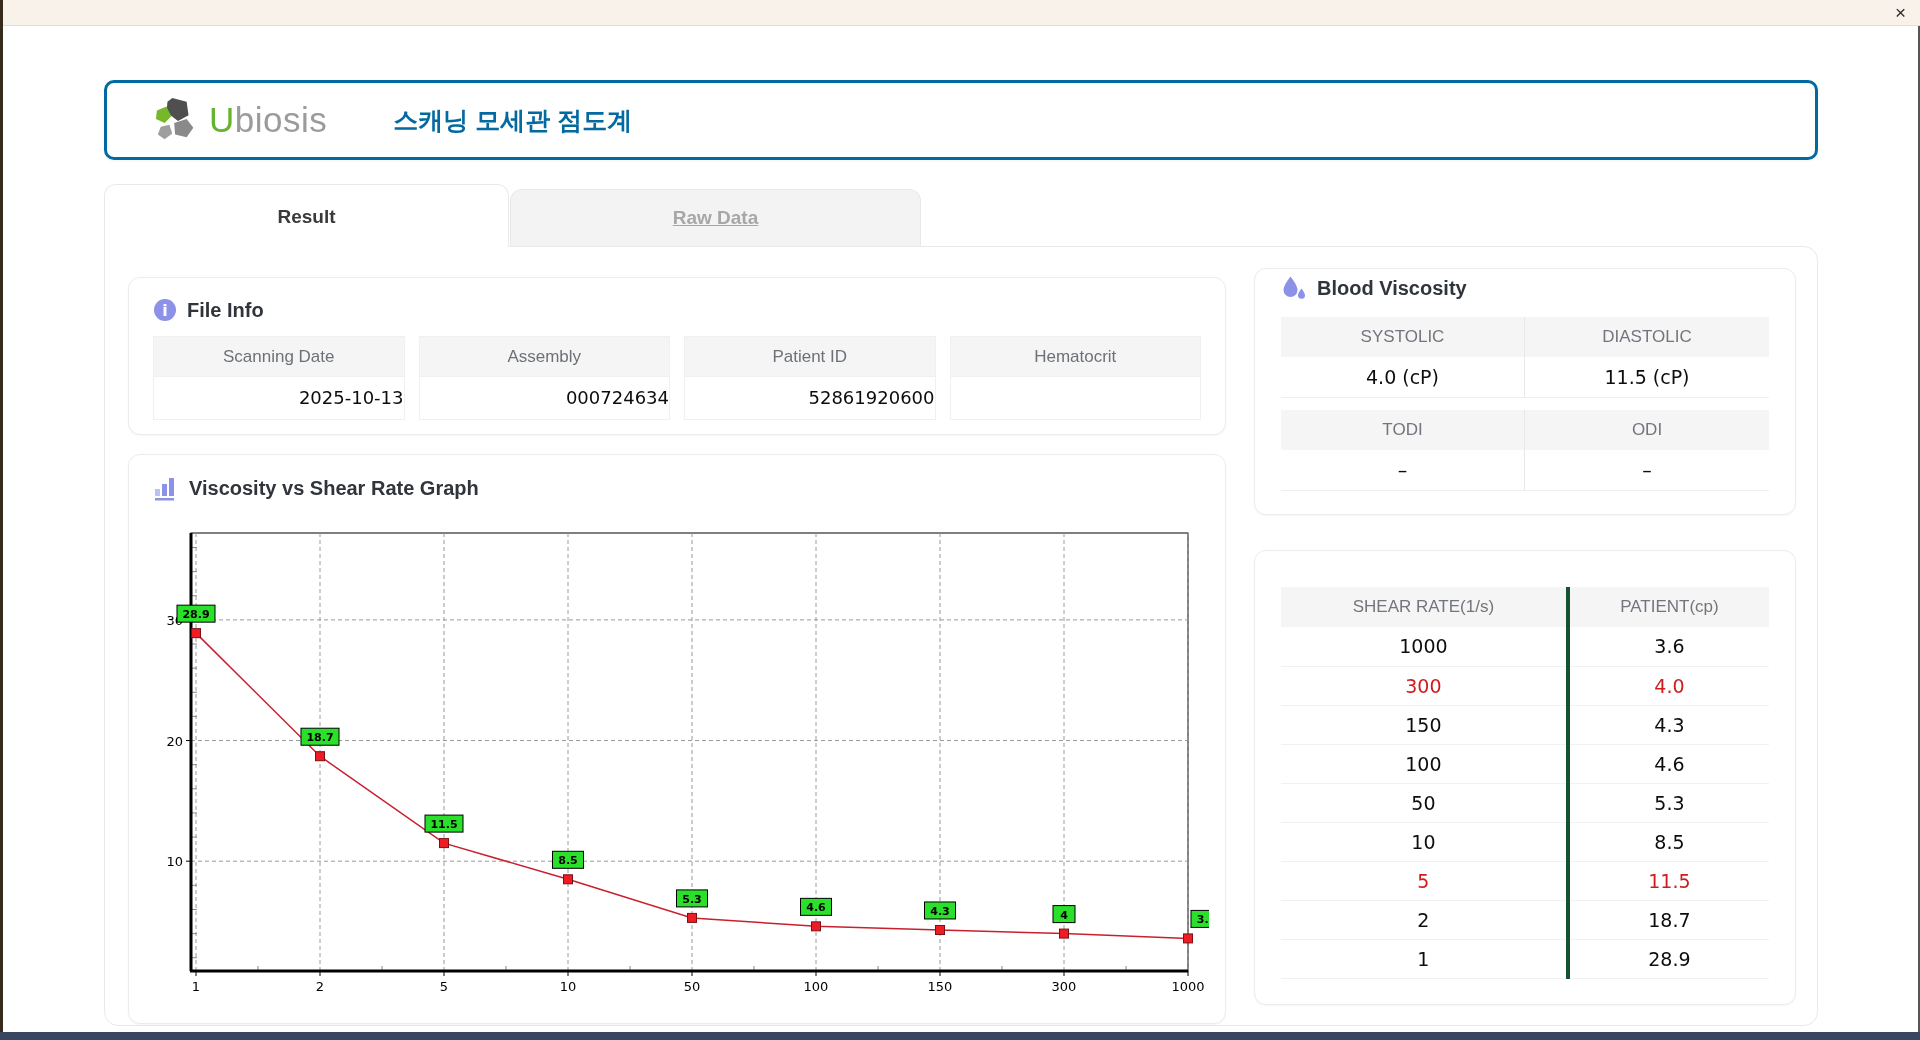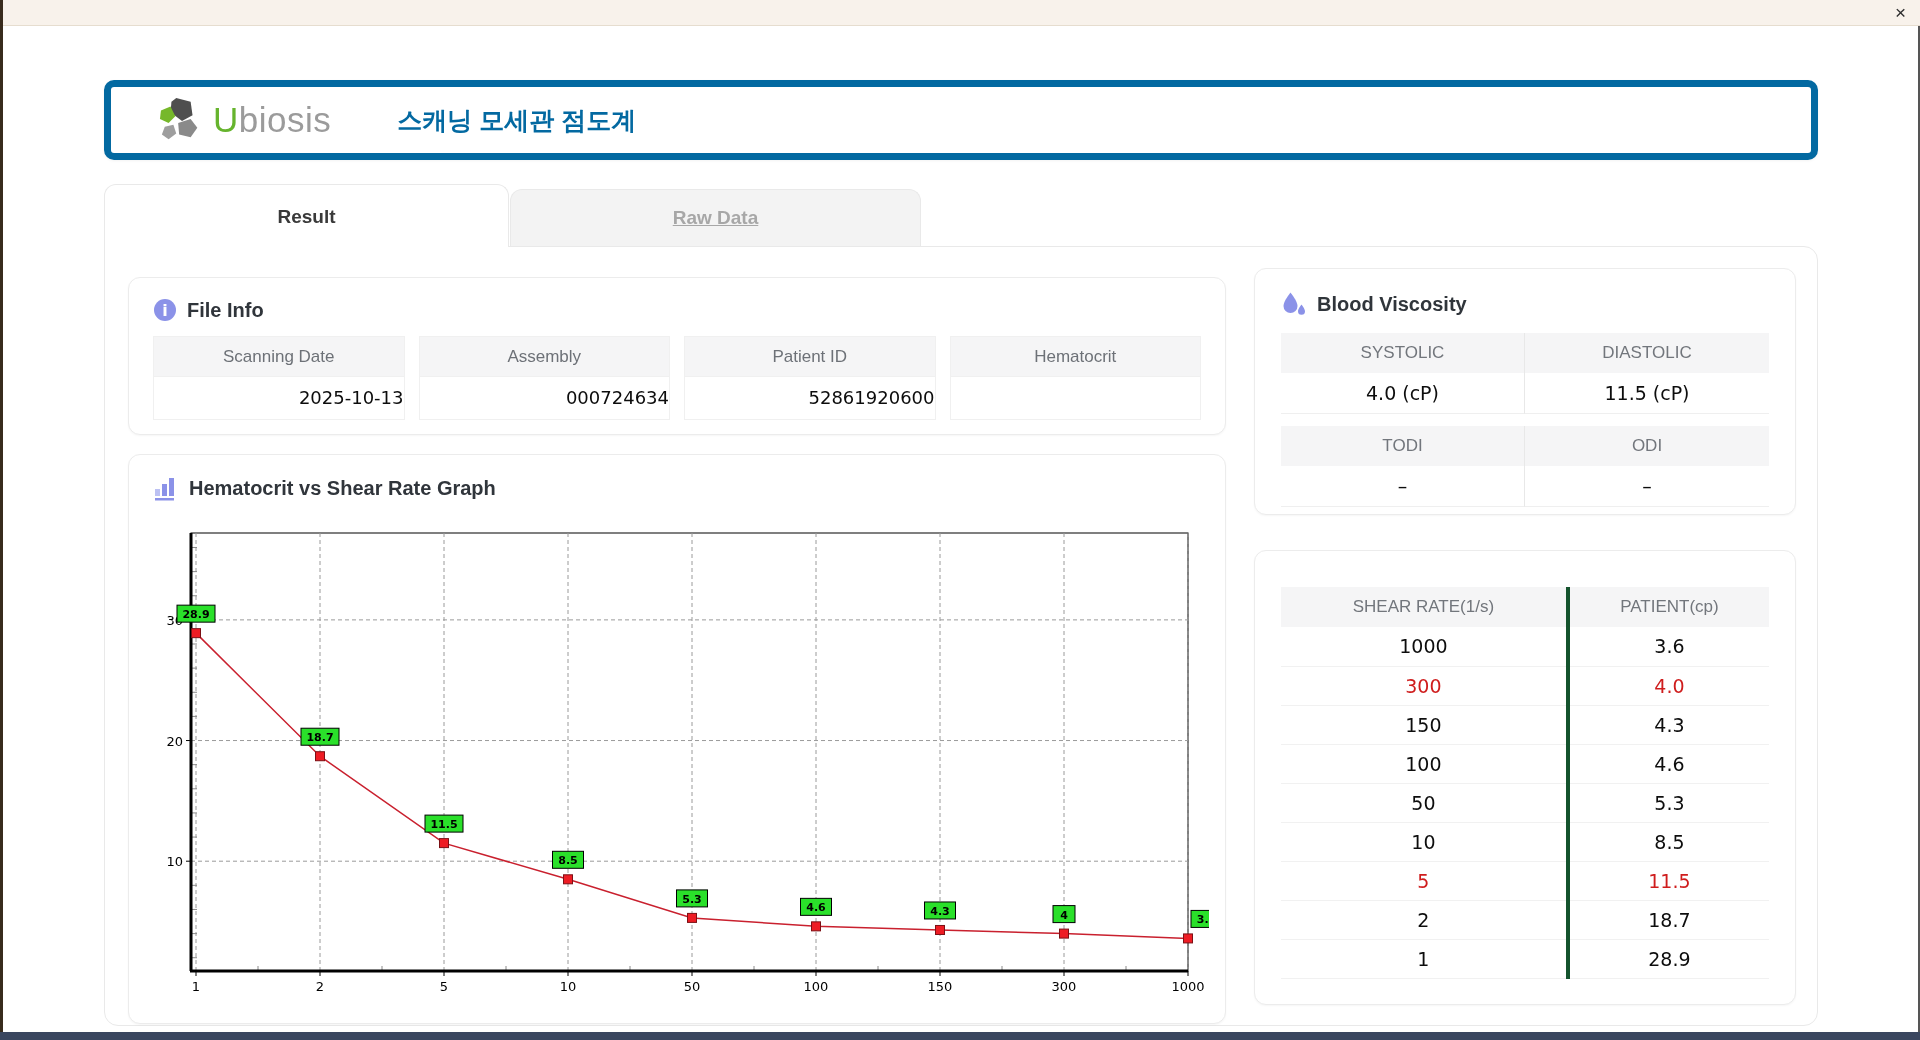--- a/index.html
+++ b/index.html
@@ -19,21 +19,21 @@
     position:absolute; right:14px; top:1px; font-size:19px; line-height:24px;
     color:#2e2e2e; cursor:default;
   }
   .edge-left  { position:absolute; left:0; top:0; width:3px; height:1040px; background:#382b1d; }
   .edge-right { position:absolute; right:0; top:26px; width:2px; height:1006px; background:#555555; }
   .bottom-strip { position:absolute; left:0; top:1032px; width:1920px; height:8px; background:#3a465f; }
 
   
   .header-card {
     position:absolute; left:104px; top:80px; width:1714px; height:80px;
-    background:#fff; border:7px solid #0369a1; border-radius:10px;
+    background:#fff; border:3px solid #0369a1; border-radius:10px;
     box-shadow:0 1px 3px rgba(0,0,0,.05);
     display:flex; align-items:center;
   }
   .logo { display:flex; align-items:center; gap:8px; margin-left:48px; }
   .brand { font-size:35px; letter-spacing:.5px; }
   .brand .u    { color:#66b42d; font-weight:500; }
   .brand .rest { color:#9b9b9b; font-weight:400; }
   .app-title {
     margin-left:66px; font-size:25px; font-weight:bold; color:#0369a1;
     font-family:Liberation Sans, sans-serif;
@@ -81,21 +81,21 @@
   .fi-val  {
     height:42px; line-height:42px; text-align:right;
     color:#0c0c0c; font-size:18px; font-family:"DejaVu Sans",sans-serif;
   }
 
   
   .graph-card { left:23px; top:207px; width:1098px; height:570px; padding:20px 24px; }
   .chart-wrap { position:absolute; left:20px; top:66px; }
 
   
-  .blood-card { left:1149px; top:21px; width:542px; height:247px; padding:22px 26px; }
+  .blood-card { left:1149px; top:21px; width:542px; height:247px; padding:6px 26px; }
   .bv-grid { display:grid; grid-template-columns:1fr 1fr; margin-top:16px; }
   .bv-grid.second { margin-top:12px; }
   .bv-hdr {
     height:40px; line-height:40px; text-align:center;
     background:#f5f5f6; color:#72767c; font-size:17px;
   }
   .bv-hdr.first, .bv-val.first { border-right:1px solid #e8e8e8; }
   .bv-val {
     height:41px; line-height:41px; text-align:center;
     font-size:19px; color:#0d0d0d; border-bottom:1px solid #efefef;
@@ -180,21 +180,21 @@
   <div class="card graph-card">
     <div class="card-title">
       <span class="icon">
         <svg width="26" height="26" viewBox="0 0 26 26">
           <rect x="2" y="14" width="5" height="7" fill="#bcc1f3"></rect>
           <rect x="9" y="9" width="5" height="12" fill="#8b92e8"></rect>
           <rect x="16" y="3" width="5" height="18" fill="#8b92e8"></rect>
           <rect x="2" y="23" width="19" height="2.5" fill="#8b92e8"></rect>
         </svg>
       </span>
-      <span>Hematocrit vs Shear Rate Graph</span>
+      <span>Viscosity vs Shear Rate Graph</span>
     </div>
     <div class="chart-wrap">
       <svg width="1060" height="486" viewBox="0 0 1060 486">
           <rect x="42" y="12" width="997" height="438" fill="#ffffff" stroke="#000000" stroke-width="1"></rect>
           <line x1="47" y1="12" x2="47" y2="450" stroke="#9a9a9a" stroke-width="1" stroke-dasharray="4 3"></line>
           <line x1="171" y1="12" x2="171" y2="450" stroke="#9a9a9a" stroke-width="1" stroke-dasharray="4 3"></line>
           <line x1="295" y1="12" x2="295" y2="450" stroke="#9a9a9a" stroke-width="1" stroke-dasharray="4 3"></line>
           <line x1="419" y1="12" x2="419" y2="450" stroke="#9a9a9a" stroke-width="1" stroke-dasharray="4 3"></line>
           <line x1="543" y1="12" x2="543" y2="450" stroke="#9a9a9a" stroke-width="1" stroke-dasharray="4 3"></line>
           <line x1="667" y1="12" x2="667" y2="450" stroke="#9a9a9a" stroke-width="1" stroke-dasharray="4 3"></line>

